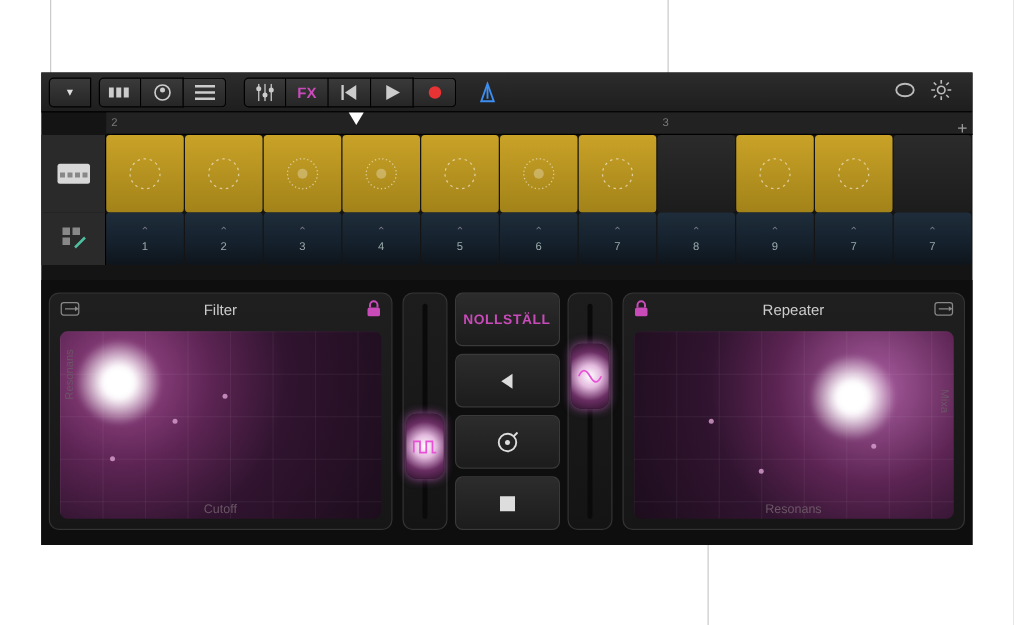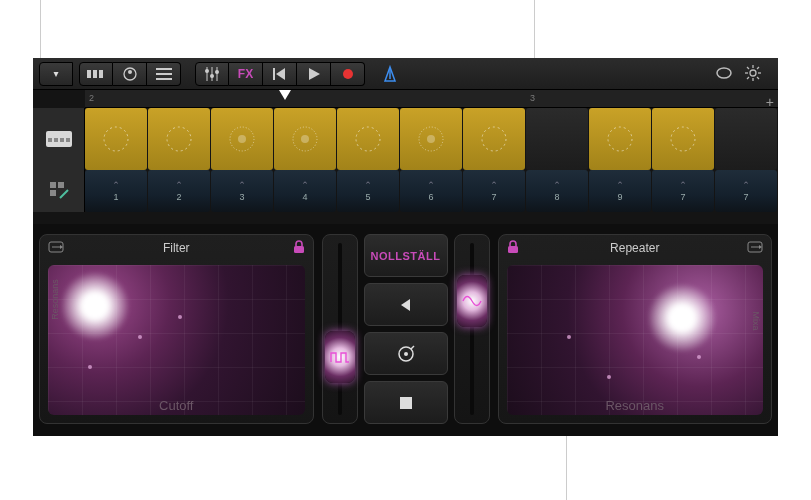--- a/index.html
+++ b/index.html
@@ -36,21 +36,21 @@
 .pad-hdr .loop { position:absolute; color:#888; }
 .pad-hdr .loop.left { left:6px; }
 .pad-hdr .loop.right { right:6px; }
 .xy-pad { flex:1; margin:4px 8px 8px 8px; border-radius:6px; position:relative; background: radial-gradient(circle at 20% 25%, #9d4a8d 0%, #5c2453 30%, #311430 55%, #1c0d1c 100%); overflow:hidden; }
 .xy-pad.alt { background: radial-gradient(circle at 75% 30%, #aa5ea1 0%, #5c2453 35%, #311430 60%, #1c0d1c 100%); }
 .xy-pad .grid { position:absolute; inset:0; background-image: linear-gradient(rgba(255,255,255,.05) 1px, transparent 1px), linear-gradient(90deg, rgba(255,255,255,.05) 1px, transparent 1px); background-size: 34px 34px; }
 .xy-pad .touch { position:absolute; width:70px; height:70px; border-radius:50%; background: radial-gradient(circle, #fff 0%, #fff 25%, rgba(255,255,255,0) 70%); filter: blur(2px); }
 .xy-pad .spark { position:absolute; width:4px; height:4px; background:#d9a0d2; border-radius:50%; opacity:.8;}
 .axis-y { position:absolute; left:2px; top:50%; transform: rotate(-90deg) translateX(50%); transform-origin:left top; font-size:9px; color:#6b5666; }
 .axis-y.right { left:auto; right:2px; transform: rotate(90deg) translateX(-50%); transform-origin:right top;}
-.axis-x { position:absolute; bottom:2px; left:50%; transform:translateX(-50%); font-size:13px; color:#6b5666; }
+.axis-x { position:absolute; bottom:2px; left:50%; transform:translateX(-50%); font-size:10px; color:#6b5666; }
 .center-col { width: 168px; display:flex; gap:6px; }
 .vslider { width:36px; background:linear-gradient(#1d1d1d,#141414); border-radius:8px; border:1px solid #333; position:relative; display:flex; align-items:center; justify-content:center; }
 .vslider .track { position:absolute; top:8px; bottom:8px; width:4px; background:#0a0a0a; border-radius:2px; }
 .vslider .thumb { position:relative; width:30px; height:52px; border-radius:8px; background: radial-gradient(circle at 50% 50%, #fff 0%, #e3b9de 30%, #6a2e63 65%, #2b1229 100%); box-shadow:0 0 8px #a050a0; }
 .vslider .thumb svg { position:absolute; left:50%; top:50%; transform:translate(-50%,-50%); }
 .btn-stack { flex:1; display:flex; flex-direction:column; gap:6px; }
 .sbtn { flex:1; background:linear-gradient(#2c2c2c,#1c1c1c); border:1px solid #3a3a3a; border-radius:6px; display:flex; align-items:center; justify-content:center; color:#c9c; font-size:11px; }
 .sbtn.reset { color:#c84bb9; font-weight:600; letter-spacing:.5px; }
 .sbtn .icon { color:#ddd; }
 .annot { position:absolute; background:#ccc; }

